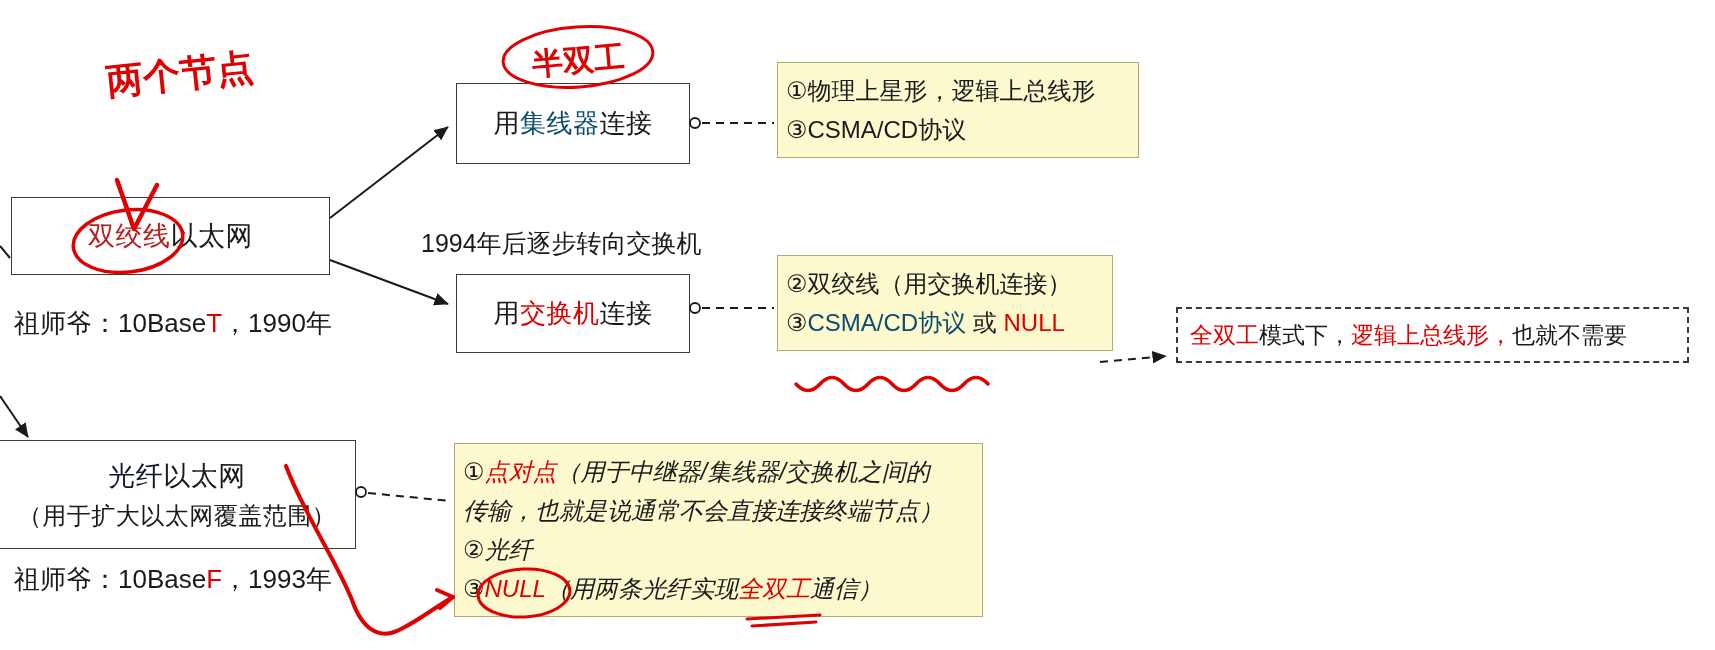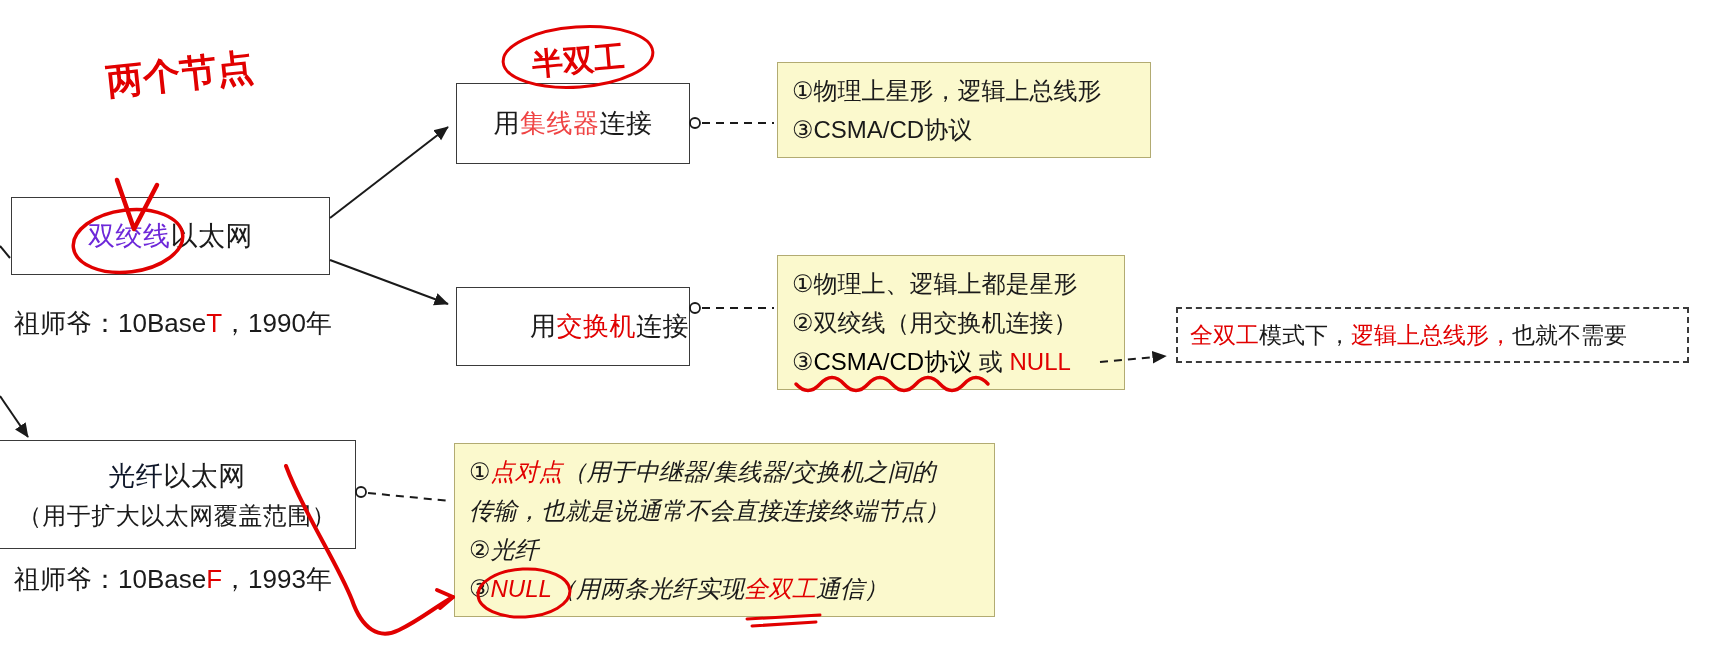--- a/index.html
+++ b/index.html
@@ -8,21 +8,21 @@
     font-family:"Liberation Sans","DejaVu Sans",sans-serif;color:#1a1a1a;
   }
   .node{
     position:absolute;border:1.5px solid #3a3a3a;background:#fff;
     display:flex;flex-direction:column;align-items:center;justify-content:center;
     font-size:27px;letter-spacing:.5px;
   }
   .node .sub{font-size:24px;margin-top:6px;}
   .note{
     position:absolute;background:#fbf9cd;border:1px solid #b2ab72;
-    padding:8px 14px;font-size:24px;line-height:39px;white-space:nowrap;
+    padding:8px 8px;font-size:24px;line-height:39px;white-space:nowrap;
   }
   .dashedbox{
     position:absolute;border:2px dashed #3a3a3a;background:#fff;
     padding:6px 12px;font-size:23px;line-height:40px;white-space:nowrap;
   }
   .caption{position:absolute;font-size:26px;white-space:nowrap;}
   .plain{position:absolute;font-size:25px;white-space:nowrap;}
   .hand{
     position:absolute;color:#e10000;font-weight:600;white-space:nowrap;z-index:11;
     font-family:"Liberation Sans","DejaVu Sans",sans-serif;
@@ -31,42 +31,42 @@
 </style>
 </head>
 <body>
 
 <div id="canvas">
 
   <div class="hand" style="left:106px;top:50px;font-size:37px;transform:rotate(-6deg);"><span>两个节点</span></div>
   <div class="hand" style="left:532px;top:40px;font-size:31px;transform:rotate(-5deg);"><span>半双工</span></div>
 
   <div class="node" style="left:11px;top:197px;width:317px;height:76px;">
-    <div><span style="color: #6d28d9; font-family: Liberation Serif, serif;">双绞线</span><span>以太网</span></div>
+    <div><span style="color: #b91c1c; font-family: Liberation Serif, serif;">双绞线</span><span>以太网</span></div>
   </div>
   <div class="caption" style="left:14px;top:288px;margin-top:18px;"><span>祖师爷：10Base</span><span style="color: rgb(225, 0, 0);">T</span><span>，1990年</span></div>
 
   <div class="node" style="left:456px;top:83px;width:232px;height:79px;font-size:26px;">
-    <div><span>用</span><span style="color: #ef4444;">集线器</span><span>连接</span></div>
+    <div><span>用</span><span style="color: #0c4a6e;">集线器</span><span>连接</span></div>
   </div>
 
+  <div class="plain" style="left:421px;top:227px;">1994年后逐步转向交换机</div>
 
-  <div class="node" style="left:456px;top:287px;width:232px;height:77px;font-size:26px;align-items:flex-end;">
+  <div class="node" style="left:456px;top:274px;width:232px;height:77px;font-size:26px;">
     <div><span>用</span><span style="color: rgb(225, 0, 0);">交换机</span><span>连接</span></div>
   </div>
 
   <div class="note" style="left:777px;top:62px;width:344px;">
     <div><span>①物理上星形，逻辑上总线形</span></div>
     <div><span>③CSMA/CD协议</span></div>
   </div>
 
   <div class="note" style="left:777px;top:255px;width:318px;">
-    <div><span>①物理上、逻辑上都是星形</span></div>
     <div><span>②双绞线（用交换机连接）</span></div>
-    <div><span>③</span><span style="color: #000000;">CSMA/CD协议</span><span> 或 </span><span style="color: rgb(225, 0, 0);">NULL</span></div>
+    <div><span>③</span><span style="color: #0c4a6e;">CSMA/CD协议</span><span> 或 </span><span style="color: rgb(225, 0, 0);">NULL</span></div>
   </div>
 
   <div class="dashedbox" style="left:1176px;top:307px;width:485px;">
     <div><span style="color: rgb(225, 0, 0);">全双工</span><span>模式下，</span><span style="color: rgb(225, 0, 0);">逻辑上总线形，</span><span>也就不需要</span></div>
   </div>
 
   <div class="node" style="left:-2px;top:440px;width:356px;height:107px;">
     <div><span style="color: #0f172a;">光纤</span><span>以太网</span></div>
     <div class="sub"><span>（用于扩大以太网覆盖范围）</span></div>
   </div>

